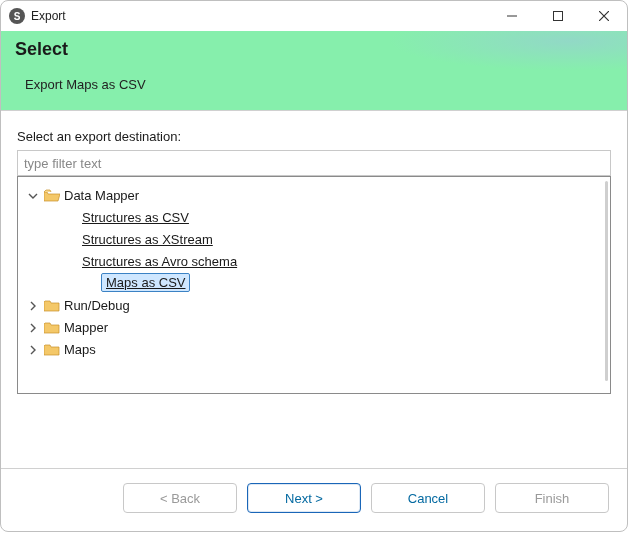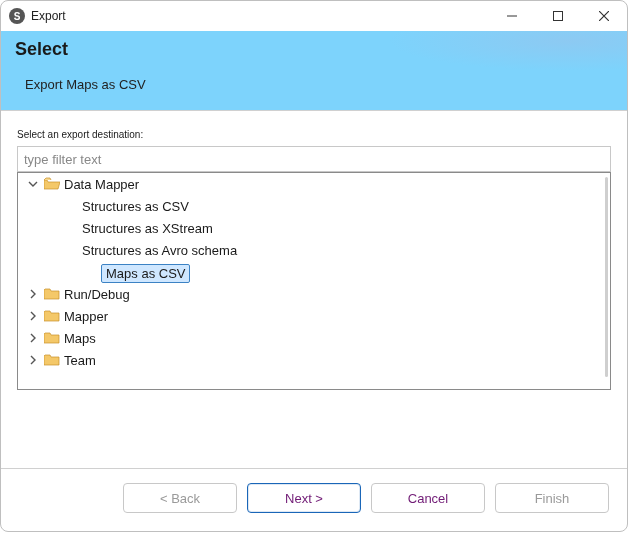--- a/index.html
+++ b/index.html
@@ -48,21 +48,21 @@
     display: flex; align-items: center; justify-content: center;
     color: #222;
   }
   .titlebar svg { display: block; }
 
   
   .banner {
     position: relative;
     padding: 8px 16px 18px 14px;
     border-bottom: 1px solid #d0d0d0;
-    background: #7dd3fc;
+    background: #86efac;
     overflow: hidden;
   }
   .banner::after {
     content: "";
     position: absolute;
     right: -20px;
     top: -10px;
     width: 260px;
     height: 50px;
     background: radial-gradient(ellipse at 70% 40%, rgba(160,190,230,0.45), rgba(255,255,255,0) 70%);
@@ -82,21 +82,21 @@
 
   
   .content {
     flex: 1;
     padding: 18px 16px 0 16px;
     display: flex;
     flex-direction: column;
     min-height: 0;
   }
   .field-label {
-    font-size: 10px;
+    font-size: 13px;
     margin-bottom: 6px;
   }
   .filter-input {
     height: 24px;
     border: 1px solid #c8c8c8;
     padding: 0 6px;
     font-size: 13px;
     color: #737373;
     outline: none;
   }
@@ -116,42 +116,42 @@
     width: 3px;
     height: 200px;
     background: #cfcfcf;
     border-radius: 2px;
   }
   .tree {
     padding: 4px 0 4px 4px;
   }
   .tree-row {
     display: flex;
-    align-items: flex-start;
+    align-items: flex-end;
     height: 22px;
     box-sizing: border-box;
     padding-left: 4px;
     white-space: nowrap;
   }
   .expander {
     width: 14px; height: 14px;
     display: flex; align-items: center; justify-content: center;
     margin-right: 2px;
     flex: 0 0 14px;
   }
   .expander svg { display: block; }
   .folder-icon {
     width: 16px;
     margin: 0 4px 0 2px;
     display: flex; align-items: center; justify-content: center;
     flex: 0 0 16px;
   }
   .folder-icon svg { display: block; }
   .indent-1 { padding-left: 4px; }
-  .indent-leaf { padding-left: 60px; }
+  .indent-leaf { padding-left: 60px; text-decoration: underline; }
   .node-label { font-size: 13px; }
   .selected .node-label {
     background: #cfe7ff;
     outline: 1px solid #3b82c4;
     border-radius: 1px;
     padding: 1px 4px;
     margin-left: 20px;
   }
 
   
@@ -166,21 +166,21 @@
     gap: 10px;
     padding: 14px 18px 18px 0;
   }
   .btn {
     min-width: 112px;
     height: 28px;
     border: 1px solid #c8c8c8;
     background: #fff;
     border-radius: 4px;
     font-size: 13px;
-    color: #701a75;
+    color: #0369a1;
     display: flex; align-items: center; justify-content: center;
     cursor: pointer;
   }
   .btn.disabled { color: #9a9a9a; cursor: default; }
   .btn.default {
     border-color: #1a66b8;
     box-shadow: 0 0 0 1px rgba(26,102,184,0.15) inset;
   }
 </style>
 </head>
@@ -282,33 +282,20 @@
               </svg>
           </span>
           <span class="folder-icon">
             <svg width="16" height="14" viewBox="0 0 16 14">
                 <path d="M0 3 L0 12 L15 12 L15 4 L7 4 L6 2 L1 2 Z" fill="#f4c869" stroke="#c7902a" stroke-width="0.7"></path>
               </svg>
           </span>
           <span class="node-label">Maps</span>
         </div>
 
-        <div class="tree-row indent-1">
-          <span class="expander">
-            <svg width="10" height="10" viewBox="0 0 10 10">
-                <path d="M3 1 L7 5 L3 9" fill="none" stroke="#555" stroke-width="1.4"></path>
-              </svg>
-          </span>
-          <span class="folder-icon">
-            <svg width="16" height="14" viewBox="0 0 16 14">
-                <path d="M0 3 L0 12 L15 12 L15 4 L7 4 L6 2 L1 2 Z" fill="#f4c869" stroke="#c7902a" stroke-width="0.7"></path>
-              </svg>
-          </span>
-          <span class="node-label">Team</span>
-        </div>
 
       </div>
       <div class="tree-scrollbar"></div>
     </div>
   </div>
 
   <div class="footer-sep"></div>
   <div class="footer">
     <div class="btn disabled">&lt; Back</div>
     <div class="btn default">Next &gt;</div>

